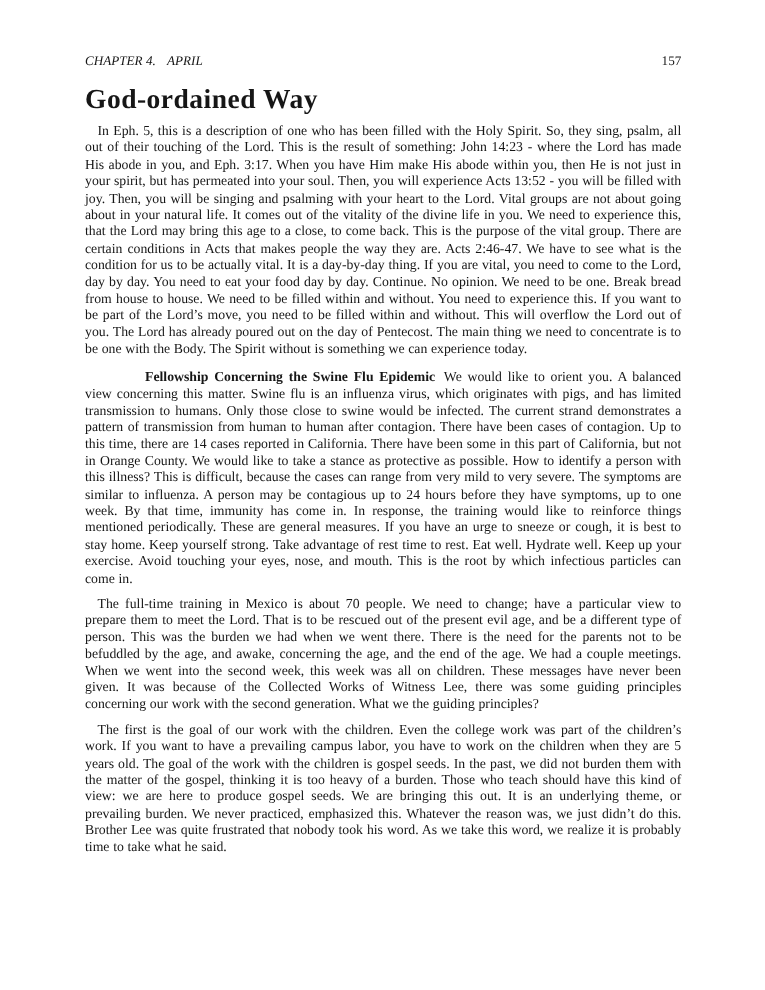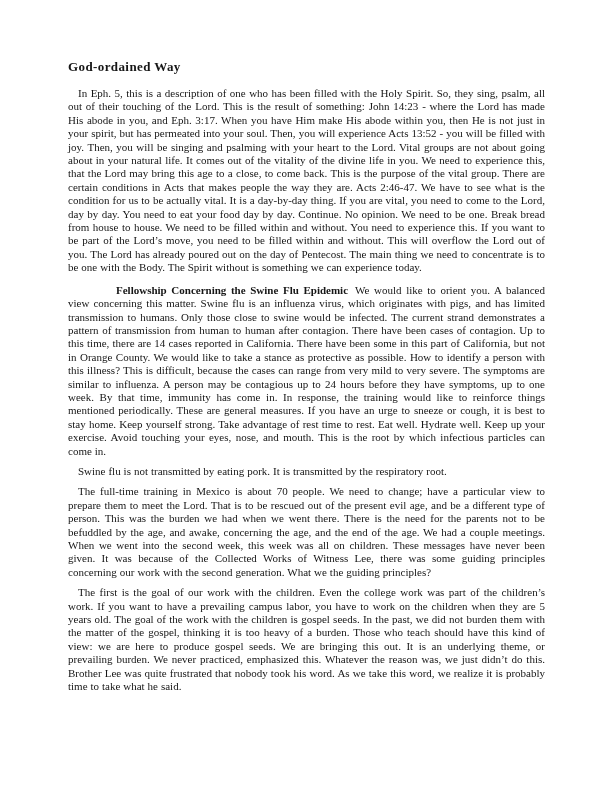--- a/index.html
+++ b/index.html
@@ -28,21 +28,21 @@
   .hdr-left {
     font-style: italic;
   }
   .hdr-left .chapter-label {
     margin-right: 9px;
   }
   .hdr-right {
     font-style: normal;
   }
   h1.section-title {
-    font-size: 13px;
+    font-size: 22px;
     font-weight: bold;
     letter-spacing: 0.4px;
     margin: 13px 0 10px 0;
     line-height: 20px;
   }
   h1.ypf-title {
     margin-top: 17px;
   }
   p.body-par {
     font-size: 11px;
@@ -64,30 +64,35 @@
   p.note-par {
     text-align: left;
     margin-top: 4px;
   }
 </style>
 </head>
 <body>
 
 <div class="page">
 
+  <div class="running-header">
+    <span class="hdr-left">
+      <span class="chapter-label">CHAPTER 4.</span><span class="chapter-title">APRIL</span>
+    </span>
+    <span class="hdr-right">157</span>
+  </div>
 
   <h1 class="section-title">God-ordained Way</h1>
 
   <p class="body-par">In Eph. 5, this is a description of one who has been filled with the Holy Spirit. So, they sing, psalm, all out of their touching of the Lord. This is the result of something: John 14:23 - where the Lord has made His abode in you, and Eph. 3:17. When you have Him make His abode within you, then He is not just in your spirit, but has permeated into your soul. Then, you will experience Acts 13:52 - you will be filled with joy. Then, you will be singing and psalming with your heart to the Lord. Vital groups are not about going about in your natural life. It comes out of the vitality of the divine life in you. We need to experience this, that the Lord may bring this age to a close, to come back. This is the purpose of the vital group. There are certain conditions in Acts that makes people the way they are. Acts 2:46-47. We have to see what is the condition for us to be actually vital. It is a day-by-day thing. If you are vital, you need to come to the Lord, day by day. You need to eat your food day by day. Continue. No opinion. We need to be one. Break bread from house to house. We need to be filled within and without. You need to experience this. If you want to be part of the Lord’s move, you need to be filled within and without. This will overflow the Lord out of you. The Lord has already poured out on the day of Pentecost. The main thing we need to concentrate is to be one with the Body. The Spirit without is something we can experience today.</p>
 
   <p class="body-par runin-par">
     <span class="runin-heading">Fellowship Concerning the Swine Flu Epidemic</span><span class="runin-body">We would like to orient you. A balanced view concerning this matter. Swine flu is an influenza virus, which originates with pigs, and has limited transmission to humans. Only those close to swine would be infected. The current strand demonstrates a pattern of transmission from human to human after contagion. There have been cases of contagion. Up to this time, there are 14 cases reported in California. There have been some in this part of California, but not in Orange County. We would like to take a stance as protective as possible. How to identify a person with this illness? This is difficult, because the cases can range from very mild to very severe. The symptoms are similar to influenza. A person may be contagious up to 24 hours before they have symptoms, up to one week. By that time, immunity has come in. In response, the training would like to reinforce things mentioned periodically. These are general measures. If you have an urge to sneeze or cough, it is best to stay home. Keep yourself strong. Take advantage of rest time to rest. Eat well. Hydrate well. Keep up your exercise. Avoid touching your eyes, nose, and mouth. This is the root by which infectious particles can come in.</span>
   </p>
 
-  <p class="body-par note-par">Swine flu is not transmitted by eating pork. It is transmitted by the respiratory root.</p>
 
 
   <p class="body-par">The full-time training in Mexico is about 70 people. We need to change; have a particular view to prepare them to meet the Lord. That is to be rescued out of the present evil age, and be a different type of person. This was the burden we had when we went there. There is the need for the parents not to be befuddled by the age, and awake, concerning the age, and the end of the age. We had a couple meetings. When we went into the second week, this week was all on children. These messages have never been given. It was because of the Collected Works of Witness Lee, there was some guiding principles concerning our work with the second generation. What we the guiding principles?</p>
 
   <p class="body-par">The first is the goal of our work with the children. Even the college work was part of the children’s work. If you want to have a prevailing campus labor, you have to work on the children when they are 5 years old. The goal of the work with the children is gospel seeds. In the past, we did not burden them with the matter of the gospel, thinking it is too heavy of a burden. Those who teach should have this kind of view: we are here to produce gospel seeds. We are bringing this out. It is an underlying theme, or prevailing burden. We never practiced, emphasized this. Whatever the reason was, we just didn’t do this. Brother Lee was quite frustrated that nobody took his word. As we take this word, we realize it is probably time to take what he said.</p>
 
 
 </div>
 
 </body></html>

